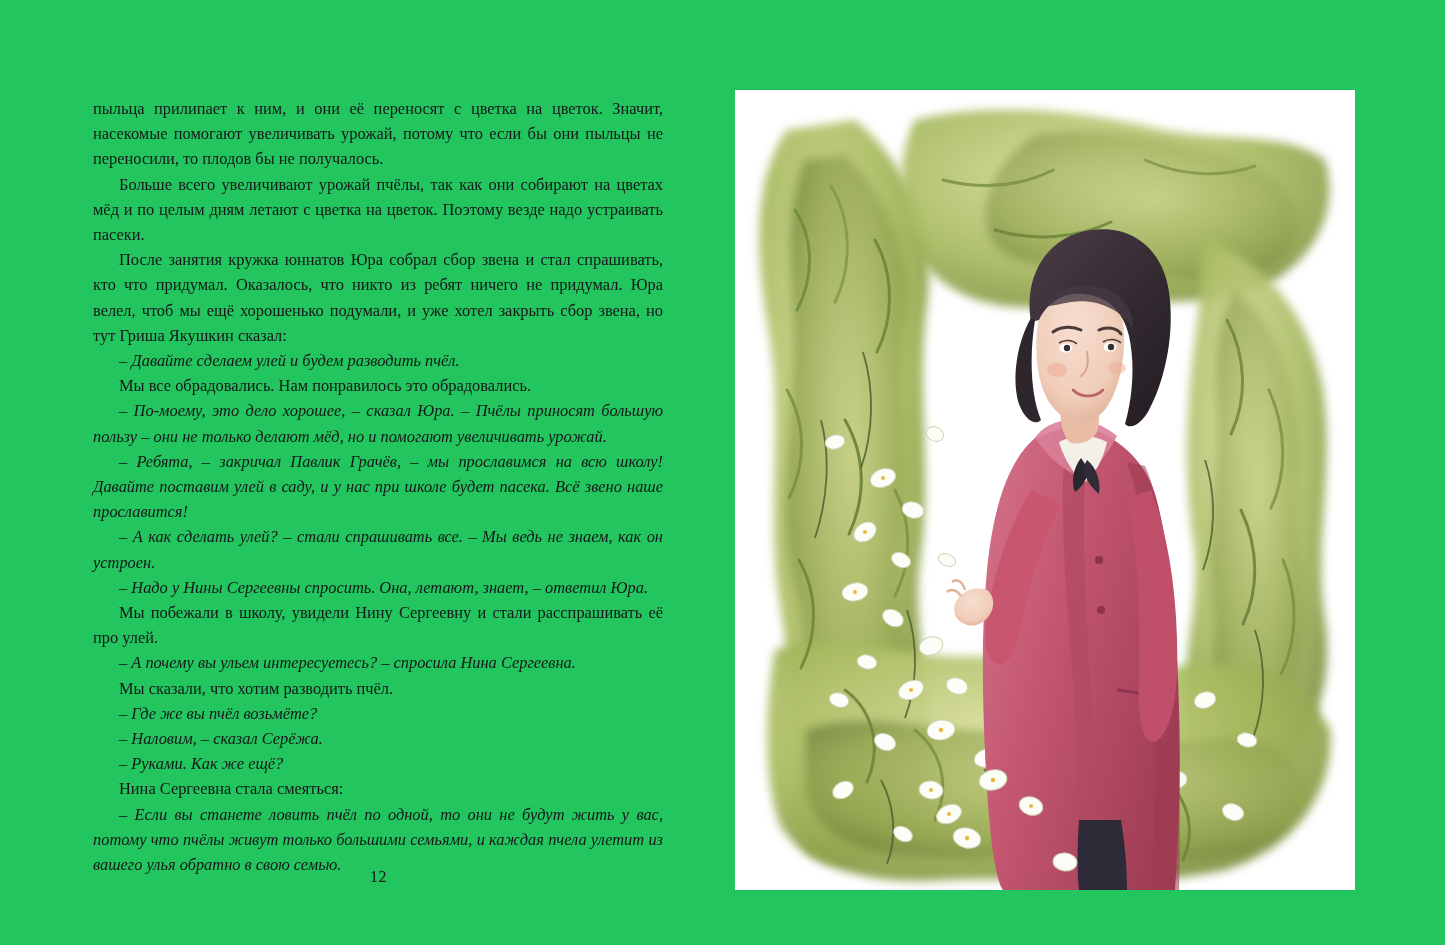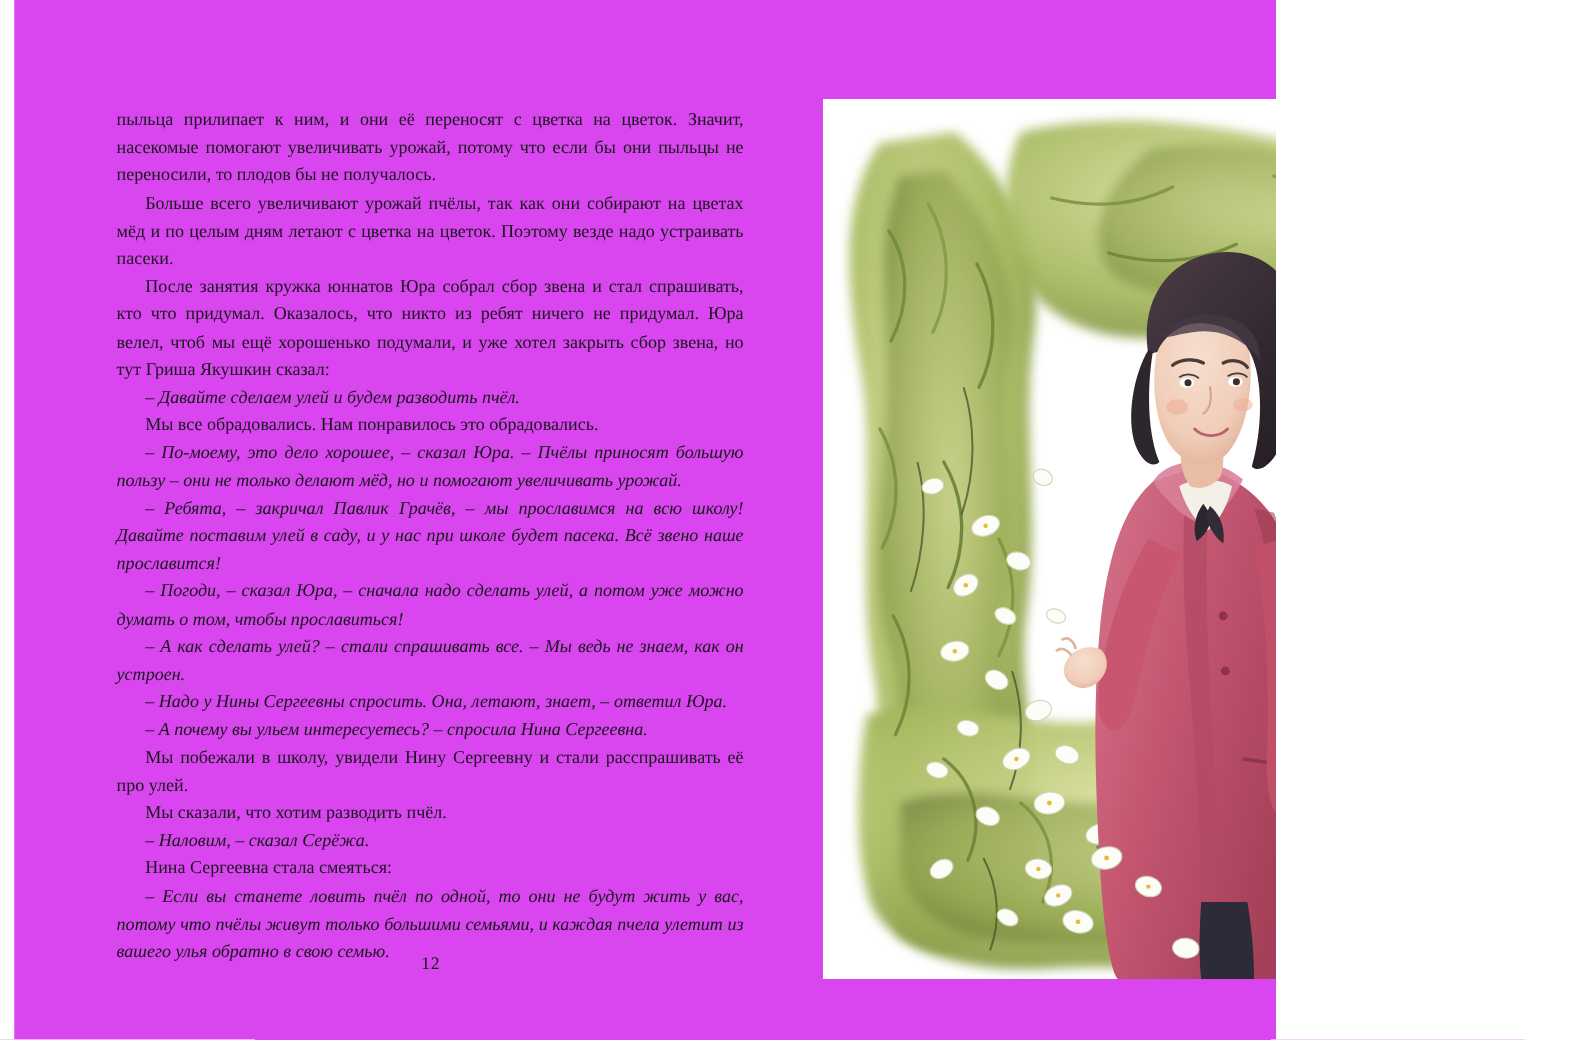--- a/index.html
+++ b/index.html
@@ -2,26 +2,25 @@
 <html lang="ru"><head>
 <meta charset="utf-8">
 <style>
   html, body {
     margin: 0;
     padding: 0;
     background: #ffffff;
   }
   .page {
     position: relative;
-    width: 1147px;
+    width: 1445px;
     height: 945px;
-    background: #d946ef;
+    background: #22c55e;
     overflow: hidden;
     font-family: "Liberation Serif", "DejaVu Serif", serif;
-    margin-left: 13px;
   }
 
   
   .text-column {
     position: absolute;
     left: 93px;
     top: 96px;
     width: 570px;
   }
   .para {
@@ -71,27 +70,28 @@
 <div class="page">
 
   <div class="text-column">
     <p class="para">пыльца прилипает к ним, и они её переносят с цветка на цветок. Значит, насекомые помогают увеличивать урожай, потому что если бы они пыльцы не переносили, то плодов бы не получалось.</p>
     <p class="para indent">Больше всего увеличивают урожай пчёлы, так как они собирают на цветах мёд и по целым дням летают с цветка на цветок. Поэтому везде надо устраивать пасеки.</p>
     <p class="para indent">После занятия кружка юннатов Юра собрал сбор звена и стал спрашивать, кто что придумал. Оказалось, что никто из ребят ничего не придумал. Юра велел, чтоб мы ещё хорошенько подумали, и уже хотел закрыть сбор звена, но тут Гриша Якушкин сказал:</p>
     <p class="para dash">– Давайте сделаем улей и будем разводить пчёл.</p>
     <p class="para indent">Мы все обрадовались. Нам понравилось это обрадовались.</p>
     <p class="para dash">– По-моему, это дело хорошее, – сказал Юра. – Пчёлы приносят большую пользу – они не только делают мёд, но и помогают увеличивать урожай.</p>
     <p class="para dash">– Ребята, – закричал Павлик Грачёв, – мы прославимся на всю школу! Давайте поставим улей в саду, и у нас при школе будет пасека. Всё звено наше прославится!</p>
-    <p class="para dash">– Погоди, – сказал Юра, – сначала надо сделать улей, а потом уже можно думать о том, чтобы прославиться!</p>
     <p class="para dash">– А как сделать улей? – стали спрашивать все. – Мы ведь не знаем, как он устроен.</p>
     <p class="para dash">– Надо у Нины Сергеевны спросить. Она, летают, знает, – ответил Юра.</p>
+    <p class="para indent">Мы побежали в школу, увидели Нину Сергеевну и стали расспрашивать её про улей.</p>
     <p class="para dash">– А почему вы ульем интересуетесь? – спросила Нина Сергеевна.</p>
-    <p class="para indent">Мы побежали в школу, увидели Нину Сергеевну и стали расспрашивать её про улей.</p>
     <p class="para indent">Мы сказали, что хотим разводить пчёл.</p>
+    <p class="para dash">– Где же вы пчёл возьмёте?</p>
     <p class="para dash">– Наловим, – сказал Серёжа.</p>
+    <p class="para dash">– Руками. Как же ещё?</p>
     <p class="para indent">Нина Сергеевна стала смеяться:</p>
     <p class="para dash">– Если вы станете ловить пчёл по одной, то они не будут жить у вас, потому что пчёлы живут только большими семьями, и каждая пчела улетит из вашего улья обратно в свою семью.</p>
   </div>
 
   <div class="page-number">12</div>
 
   <div class="illustration">
     <svg viewBox="0 0 620 800" preserveAspectRatio="none" role="img">
       <defs>
         <radialGradient id="leafA" cx="40%" cy="35%" r="75%">

